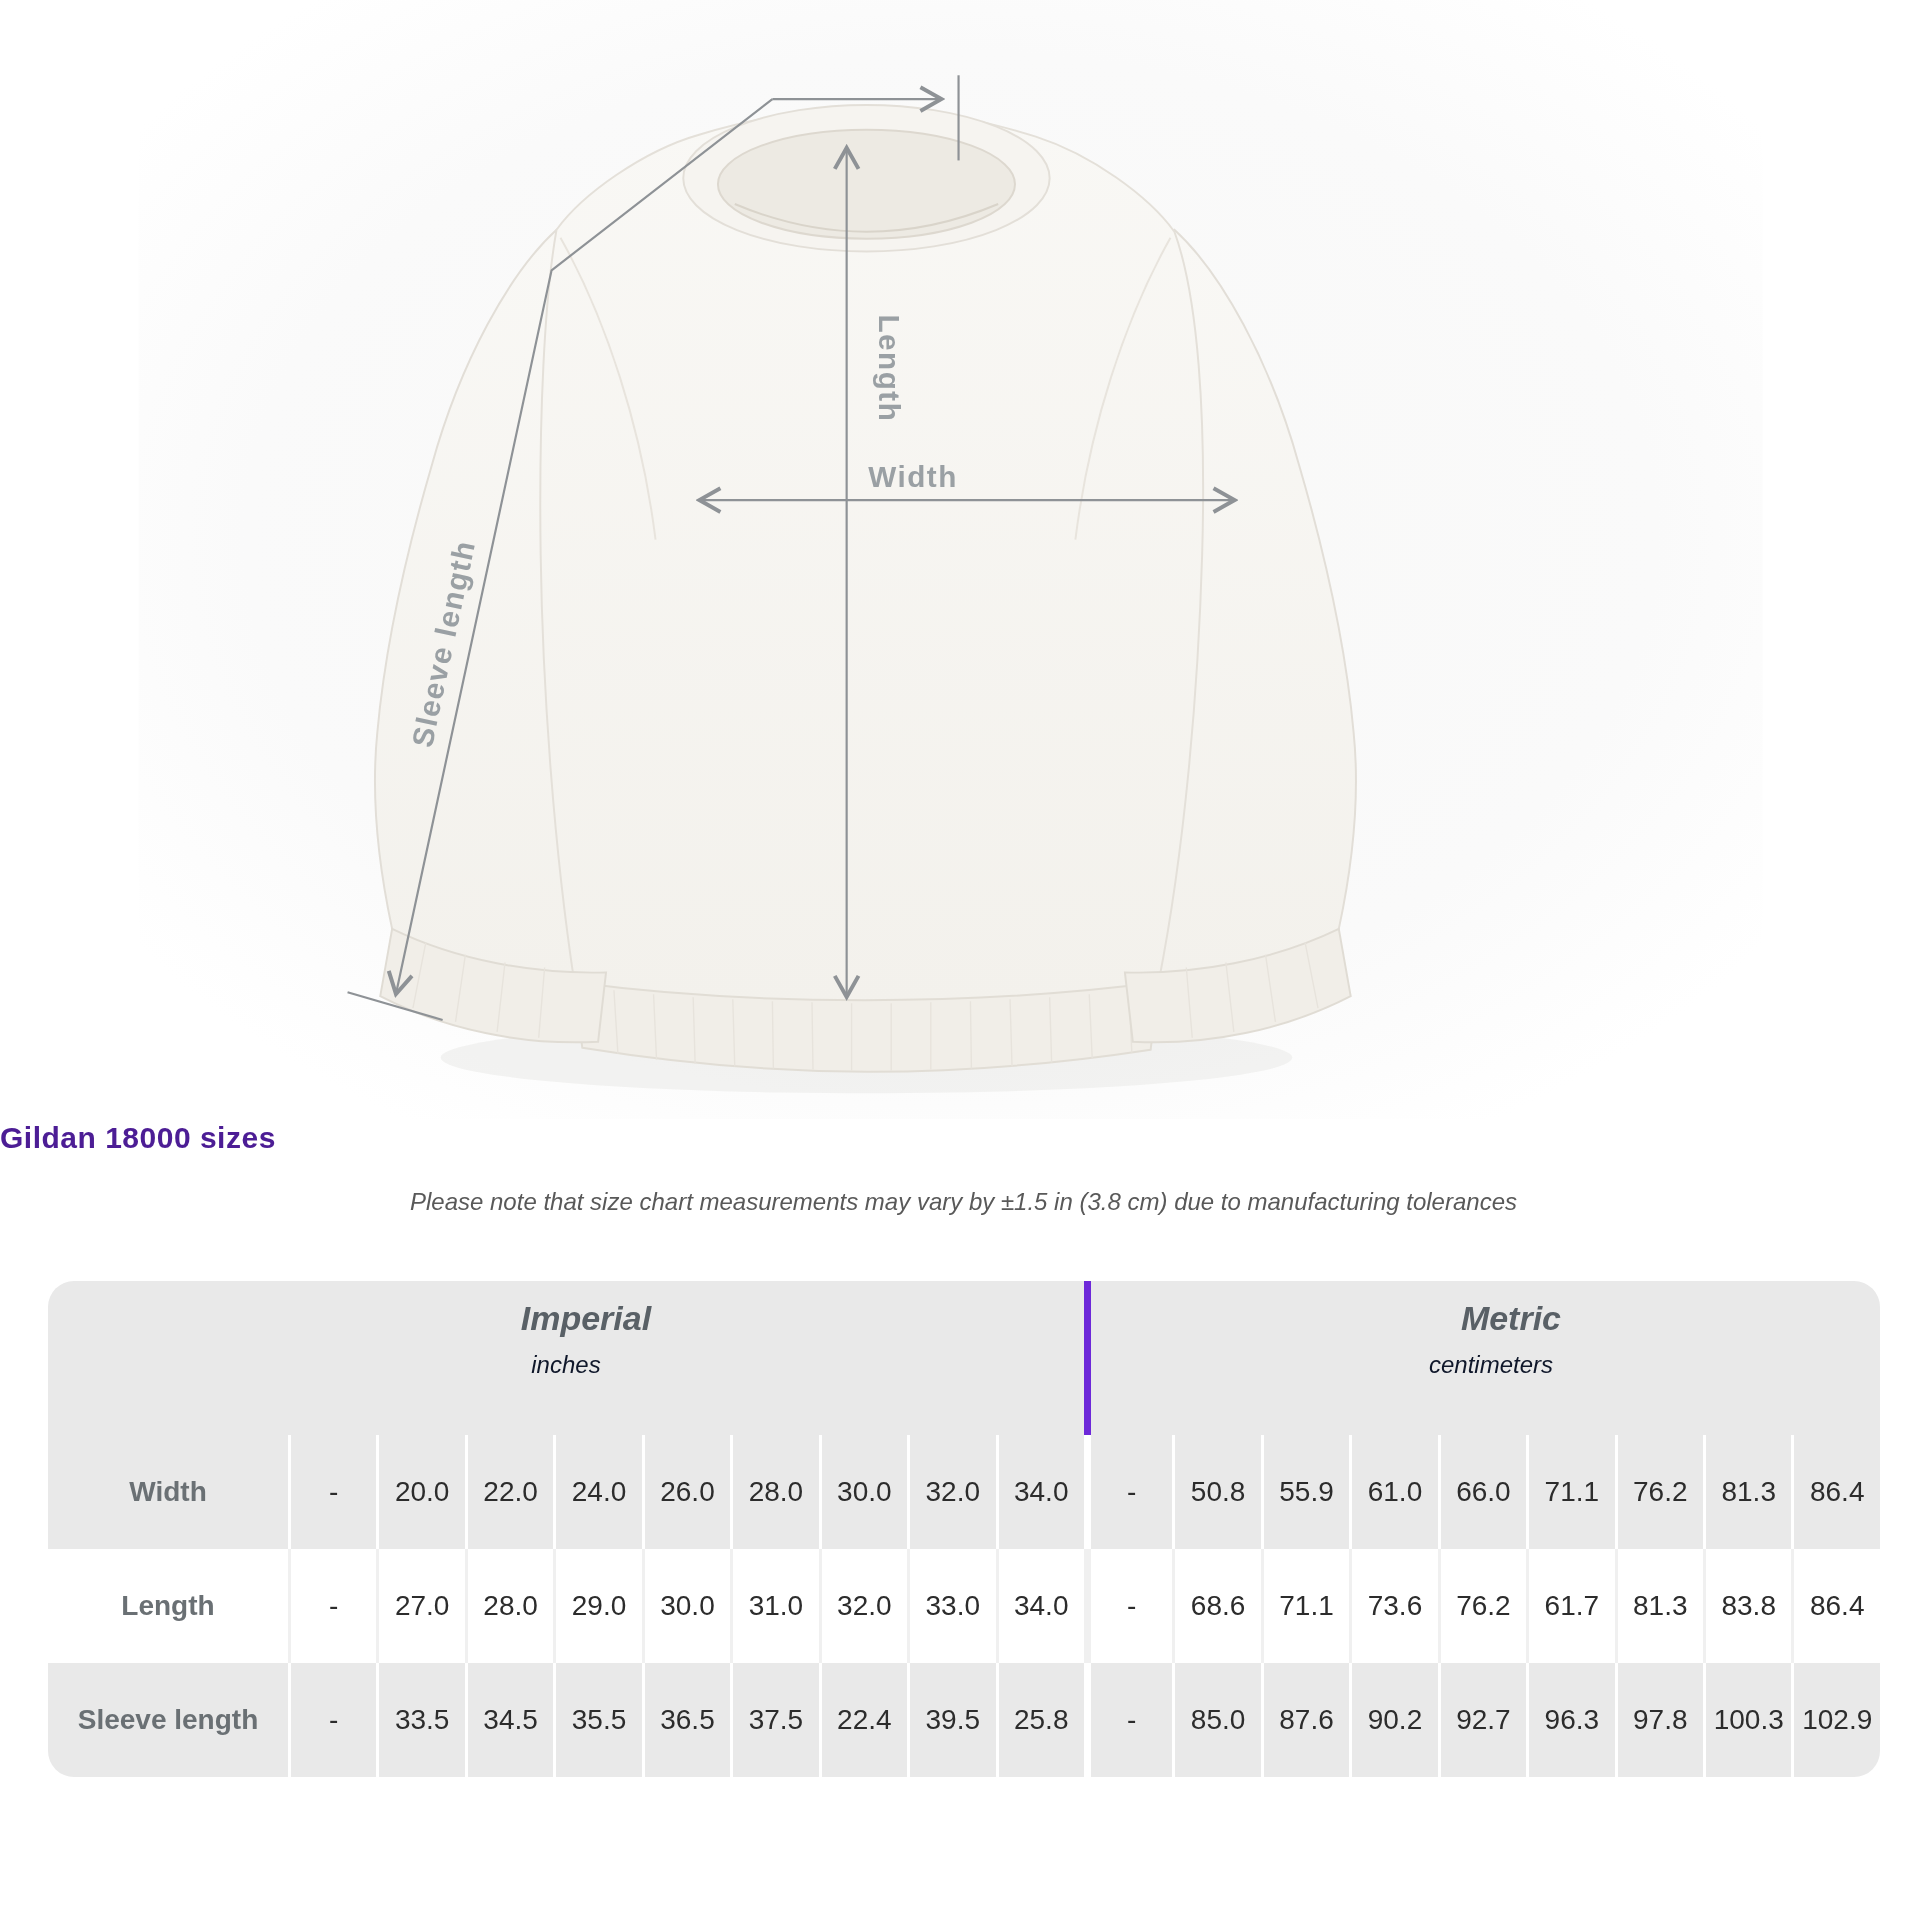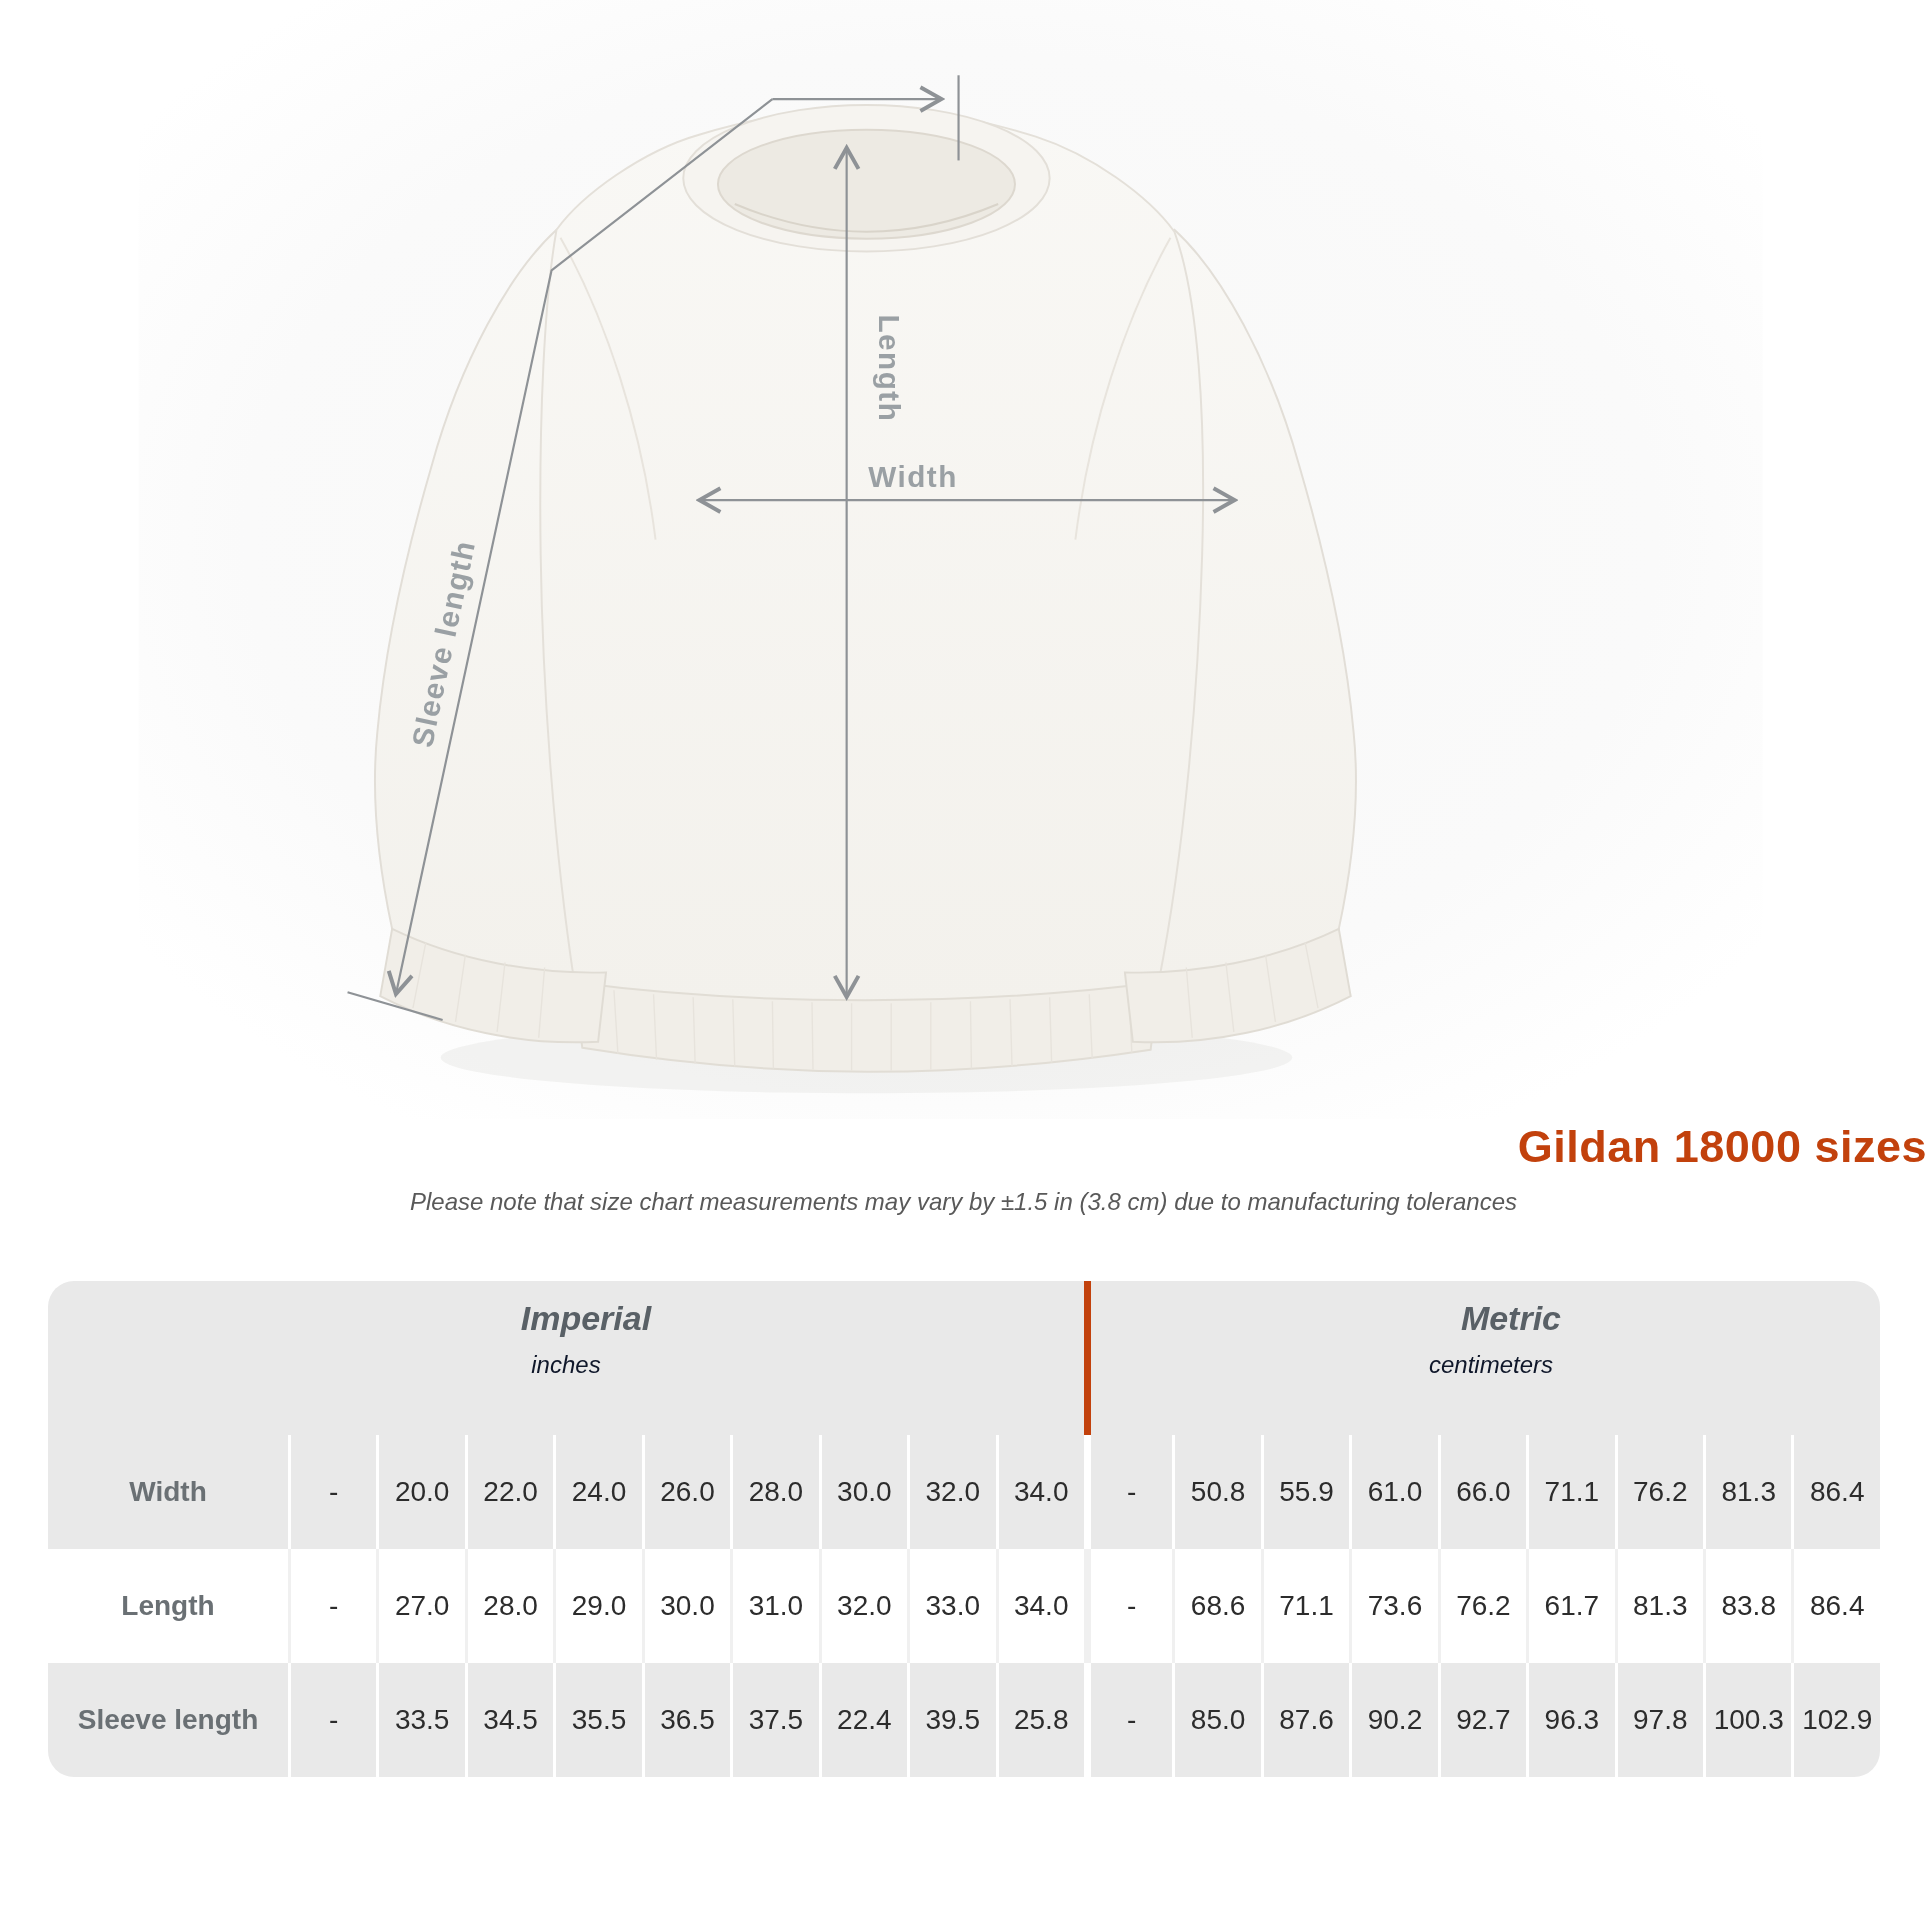--- a/index.html
+++ b/index.html
@@ -5,38 +5,38 @@
   html,body{margin:0;padding:0;}
   body{
     width:1927px;height:1927px;position:relative;background:#ffffff;
     font-family:"Liberation Sans", sans-serif;overflow:hidden;
   }
   
   .diagram-svg{position:absolute;top:0;left:0;}
 
   
   .page-title{
-    position:absolute;top:1121px;left:0;width:100%;text-align:right;
-    font-size:45px;font-weight:bold;color:#c2410c;letter-spacing:0.5px;
+    position:absolute;top:1121px;left:0;width:100%;text-align:left;
+    font-size:30px;font-weight:bold;color:#4c1d95;letter-spacing:0.5px;
   }
   .page-subtitle{
     position:absolute;top:1188px;left:0;width:100%;text-align:center;
     font-size:24px;font-style:italic;color:#595959;
   }
 
   
   .table-wrap{position:absolute;left:48px;top:1281px;width:1832px;}
   table.size-table{border-collapse:separate;border-spacing:0;width:100%;table-layout:fixed;}
   col.c-label{width:240px;}
 
   tr.unit-row td{
     height:135px;background:#e9e9e9;vertical-align:top;padding-top:18px;
   }
   td.unit-left{border-top-left-radius:26px;}
-  td.unit-right{border-top-right-radius:26px;border-left:7px solid #c2410c;padding-left:12px;}
+  td.unit-right{border-top-right-radius:26px;border-left:7px solid #6d28d9;padding-left:12px;}
   .unit-name{font-size:34px;font-weight:bold;font-style:italic;color:#596066;text-align:center;margin-left:40px;}
   .unit-sub{font-size:24px;font-style:italic;color:#0f172a;text-align:center;margin-top:13px;}
 
   tr.size-row td{
     height:112px;background:#ffffff;color:#6a7074;font-weight:bold;font-size:28px;
     text-align:center;border-left:2px solid #e9e9e9;vertical-align:middle;
   }
   tr.size-row td:first-child{border-left:none;}
   tr.size-row td.group-start{border-left:7px solid #e9e9e9;}
 

